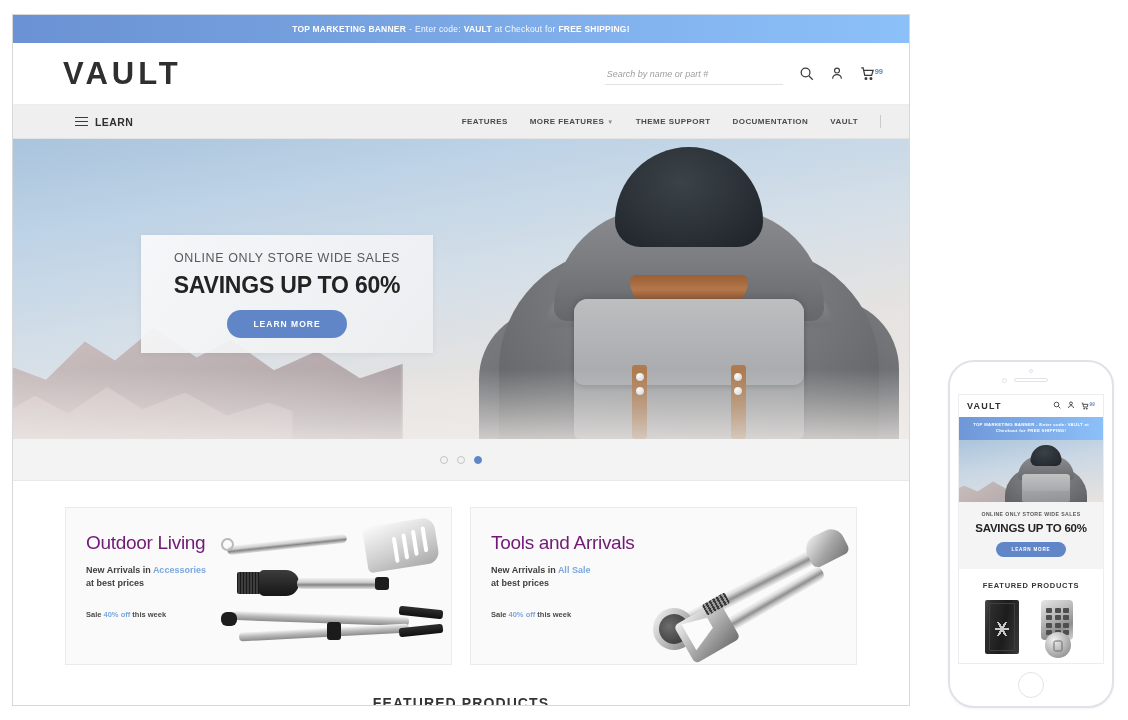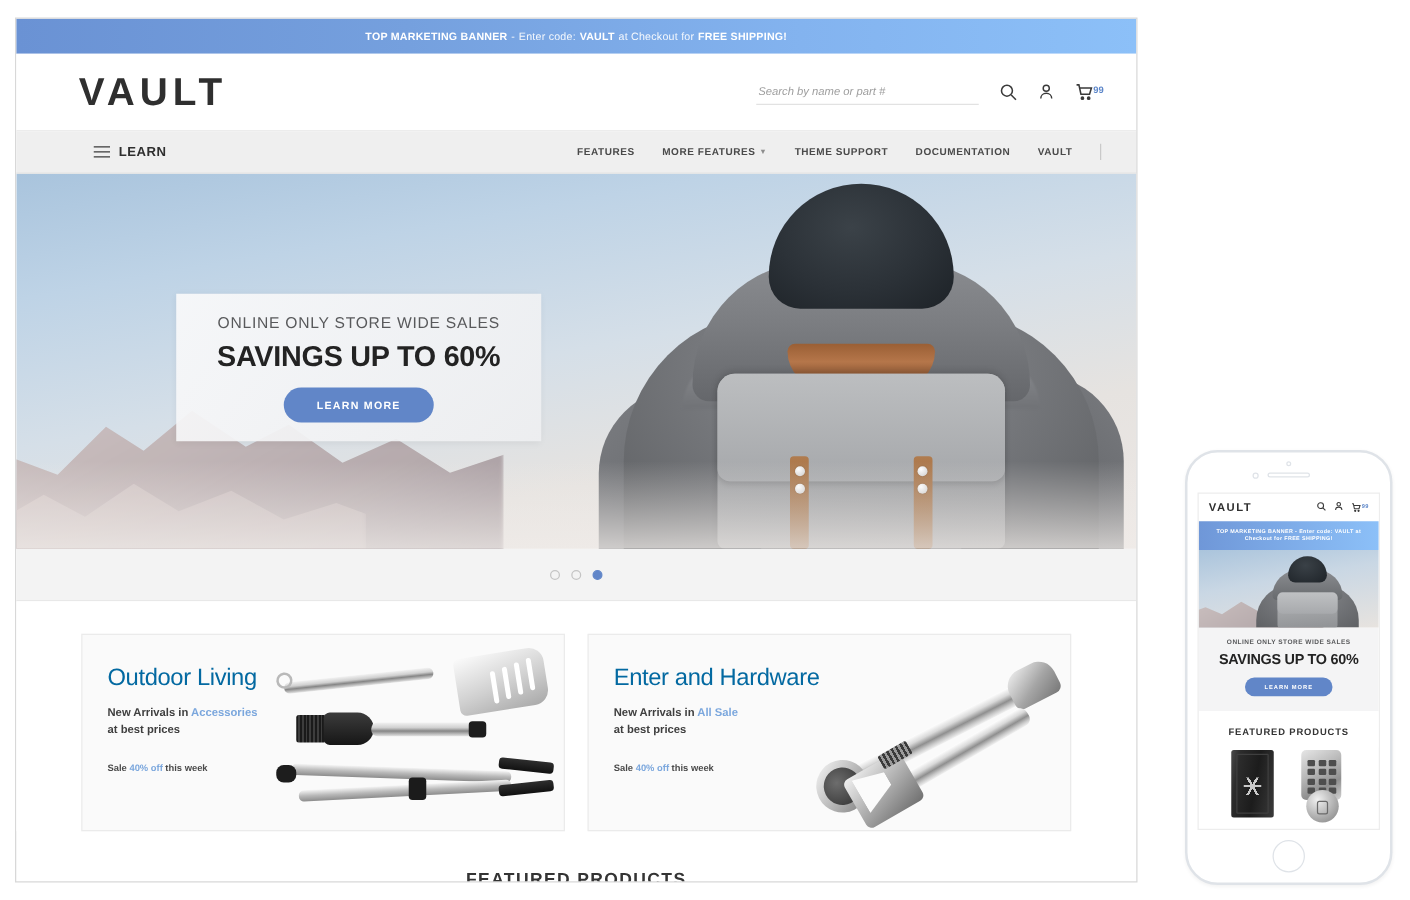--- a/index.html
+++ b/index.html
@@ -210,21 +210,21 @@
 
   
   .cards {
     display:flex; gap: 18px; padding: 26px 52px 0 52px; background:#fff;
   }
   .promo-card {
     position: relative; flex: 1; height: 158px;
     background:#fafafa; border: 1px solid #ebebeb; overflow: hidden;
   }
   .promo-text { position: relative; z-index: 2; padding: 24px 0 0 20px; }
-  .promo-h { font-size: 19px; color:#0369a1; font-weight: normal; letter-spacing:-.3px; }
+  .promo-h { font-size: 19px; color:#701a75; font-weight: normal; letter-spacing:-.3px; }
   .promo-line { font-size: 9px; color:#3f3f3f; font-weight: bold; margin-top: 10px; line-height: 1.45; }
   .promo-line .link { color:#7ba7dd; font-weight: bold; }
   .promo-line .lite { font-weight: bold; color:#3f3f3f; }
   .promo-sale { font-size: 7.5px; color:#4a4a4a; font-weight: bold; margin-top: 20px; }
   .promo-sale .pct { color:#7ba7dd; }
 
   
   .art-bbq { position:absolute; right: 6px; top: 8px; width: 230px; height: 150px; }
   .util-handle {
     position:absolute; background: linear-gradient(180deg,#f2f2f2 0%, #cfcfcf 38%, #868686 62%, #e4e4e4 100%);
@@ -562,21 +562,21 @@
           <div class="tong-arm" style="left:24px; top:112px; width:170px; height:9px; transform:rotate(-3deg);"></div>
           <div style="position:absolute;left:6px;top:96px;width:16px;height:14px;background:#1d1d1d;border-radius:6px;"></div>
           <div class="tong-tip" style="right:2px; top:92px; width:44px; height:9px; transform:rotate(6deg);"></div>
           <div class="tong-tip" style="right:2px; top:110px; width:44px; height:9px; transform:rotate(-6deg);"></div>
           <div style="position:absolute;left:112px;top:106px;width:14px;height:18px;background:#1b1b1b;border-radius:3px;"></div>
         </div>
       </div>
 
       <div class="promo-card">
         <div class="promo-text">
-          <div class="promo-h">Enter and Hardware</div>
+          <div class="promo-h">Tools and Arrivals</div>
           <div class="promo-line">
             <span class="lite">New Arrivals in</span>
             <span class="link">All Sale</span><br>
             <span class="lite">at best prices</span>
           </div>
           <div class="promo-sale">
             <span>Sale</span>
             <span class="pct">40% off</span>
             <span>this week</span>
           </div>

